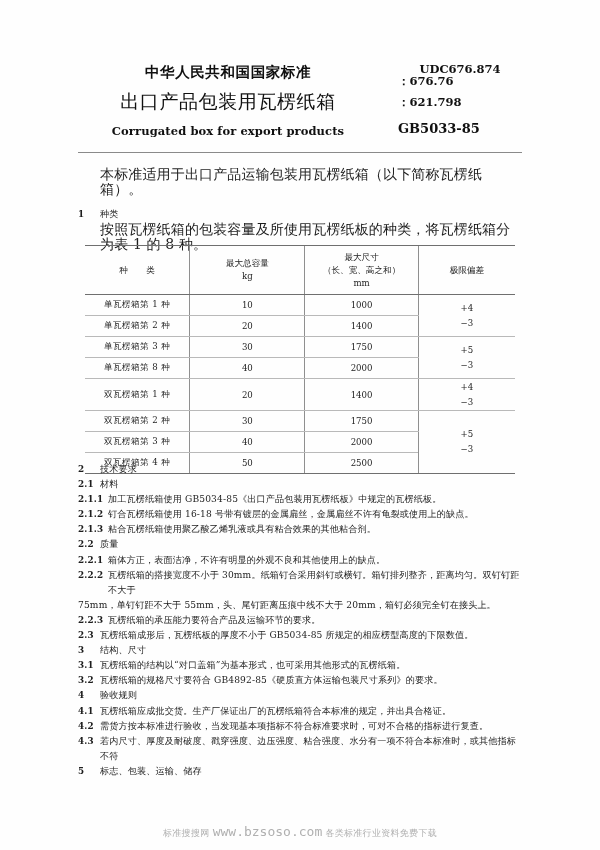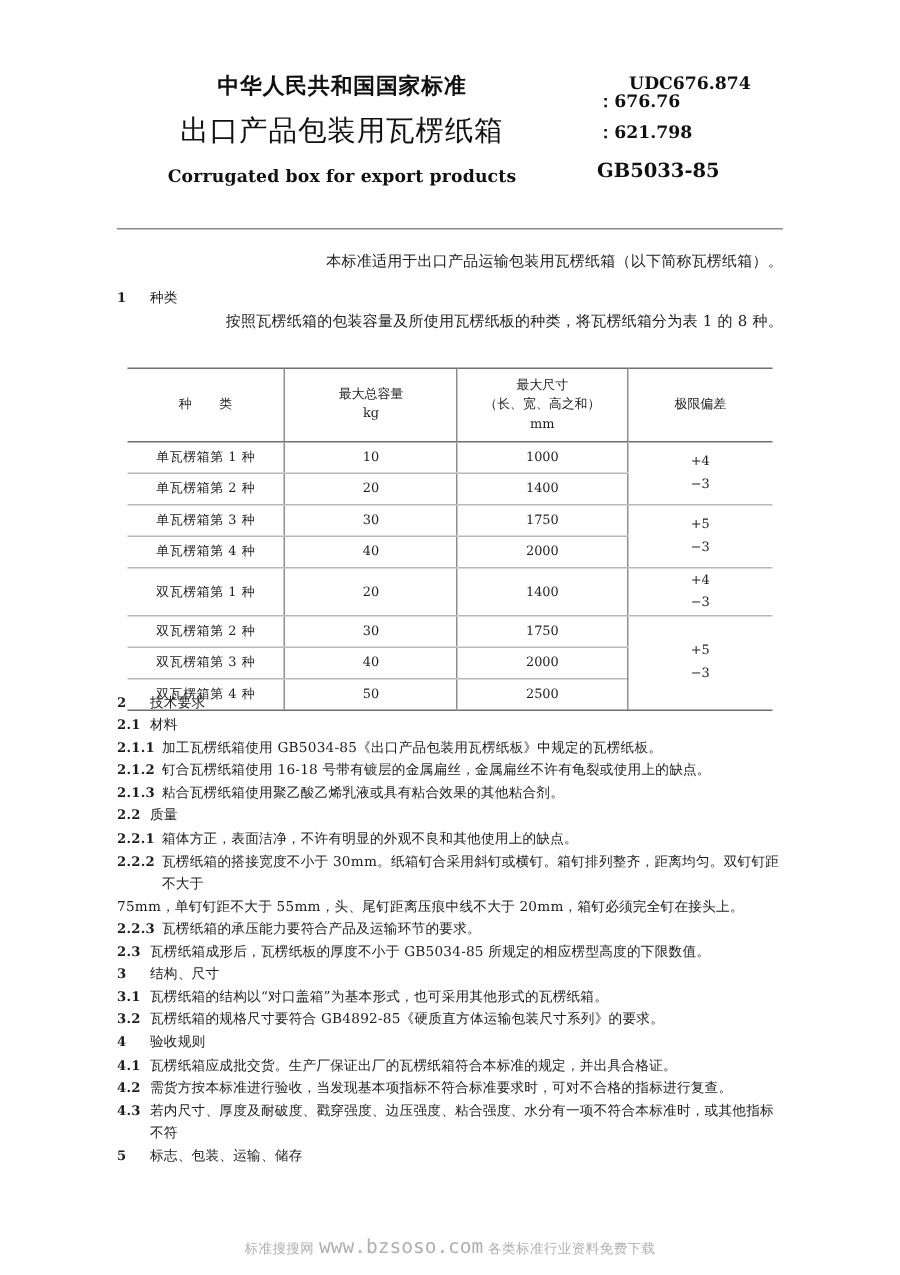--- a/index.html
+++ b/index.html
@@ -21,21 +21,21 @@
     left: 0; top: 0;
     width: 600px;
     height: 850px;
     background: #fefefe;
   }
 
   
   .masthead {
     position: absolute;
     left: 78px;
-    top: 50px;
+    top: 64px;
     width: 444px;
     height: 86px;
   }
   .mast-left {
     position: absolute;
     left: 0;
     top: 0;
     width: 300px;
     text-align: center;
   }
@@ -97,26 +97,25 @@
   }
 
   
   .body {
     position: absolute;
     left: 78px;
     top: 167px;
     width: 444px;
   }
   .para {
-    font-size: 10px;
+    font-size: 14px;
     line-height: 15.1px;
     color: #1d1d1d;
     letter-spacing: 0.15px;
     white-space: pre-wrap;
-    text-align: right;
   }
   .indent1 { padding-left: 22px; }
   .numrow {
     display: flex;
     font-size: 9.1px;
     line-height: 15.1px;
     color: #1d1d1d;
     letter-spacing: 0.15px;
   }
   .numrow .num {
@@ -271,21 +270,21 @@
           <td class="data-cell brd-bl kind">单瓦楞箱第 3 种</td>
           <td class="data-cell brd-bl brd-l">30</td>
           <td class="data-cell brd-bl brd-l">1750</td>
           <td class="tol brd-l brd-bl" rowspan="2">
             <span class="p">+5</span>
             <span class="m">−3</span>
           </td>
         </tr>
 
         <tr>
-          <td class="data-cell brd-bl kind">单瓦楞箱第 4 种</td>
+          <td class="data-cell brd-bl kind">单瓦楞箱第 8 种</td>
           <td class="data-cell brd-bl brd-l">40</td>
           <td class="data-cell brd-bl brd-l">2000</td>
         </tr>
 
         <tr>
           <td class="data-cell tall brd-bl kind">双瓦楞箱第 1 种</td>
           <td class="data-cell tall brd-bl brd-l">20</td>
           <td class="data-cell tall brd-bl brd-l">1400</td>
           <td class="tol brd-l brd-bl">
             <span class="p">+4</span>

